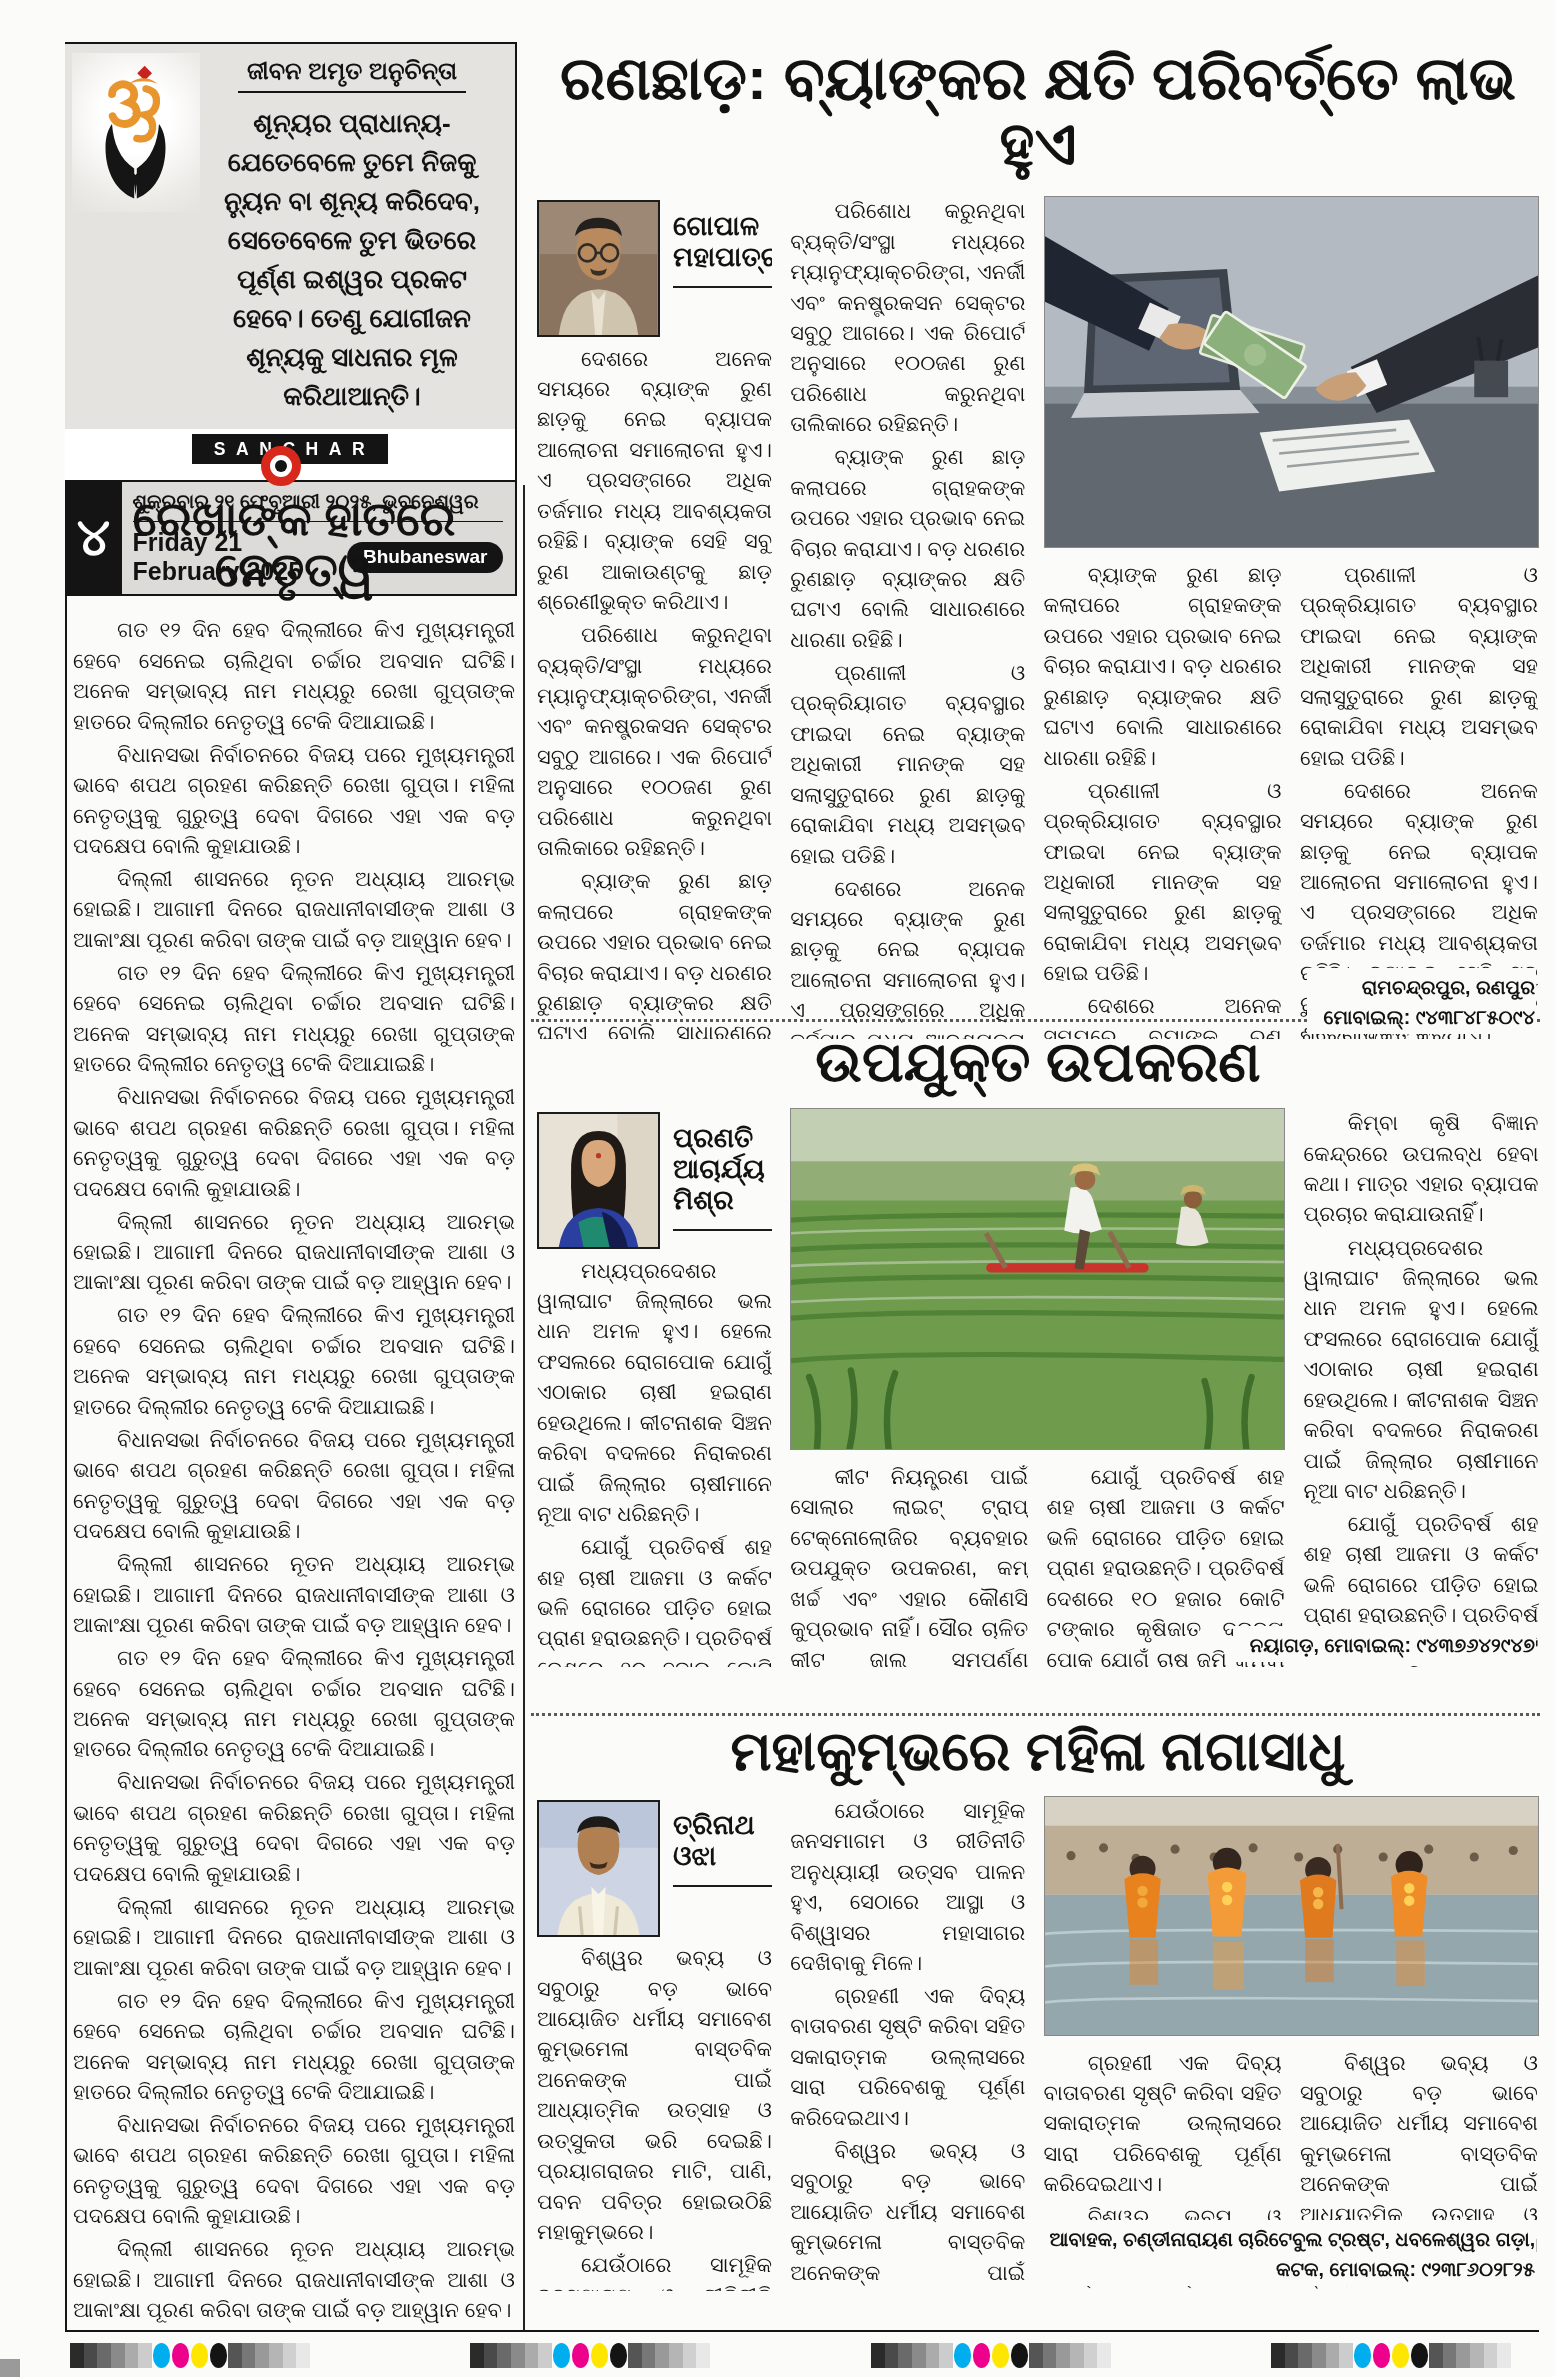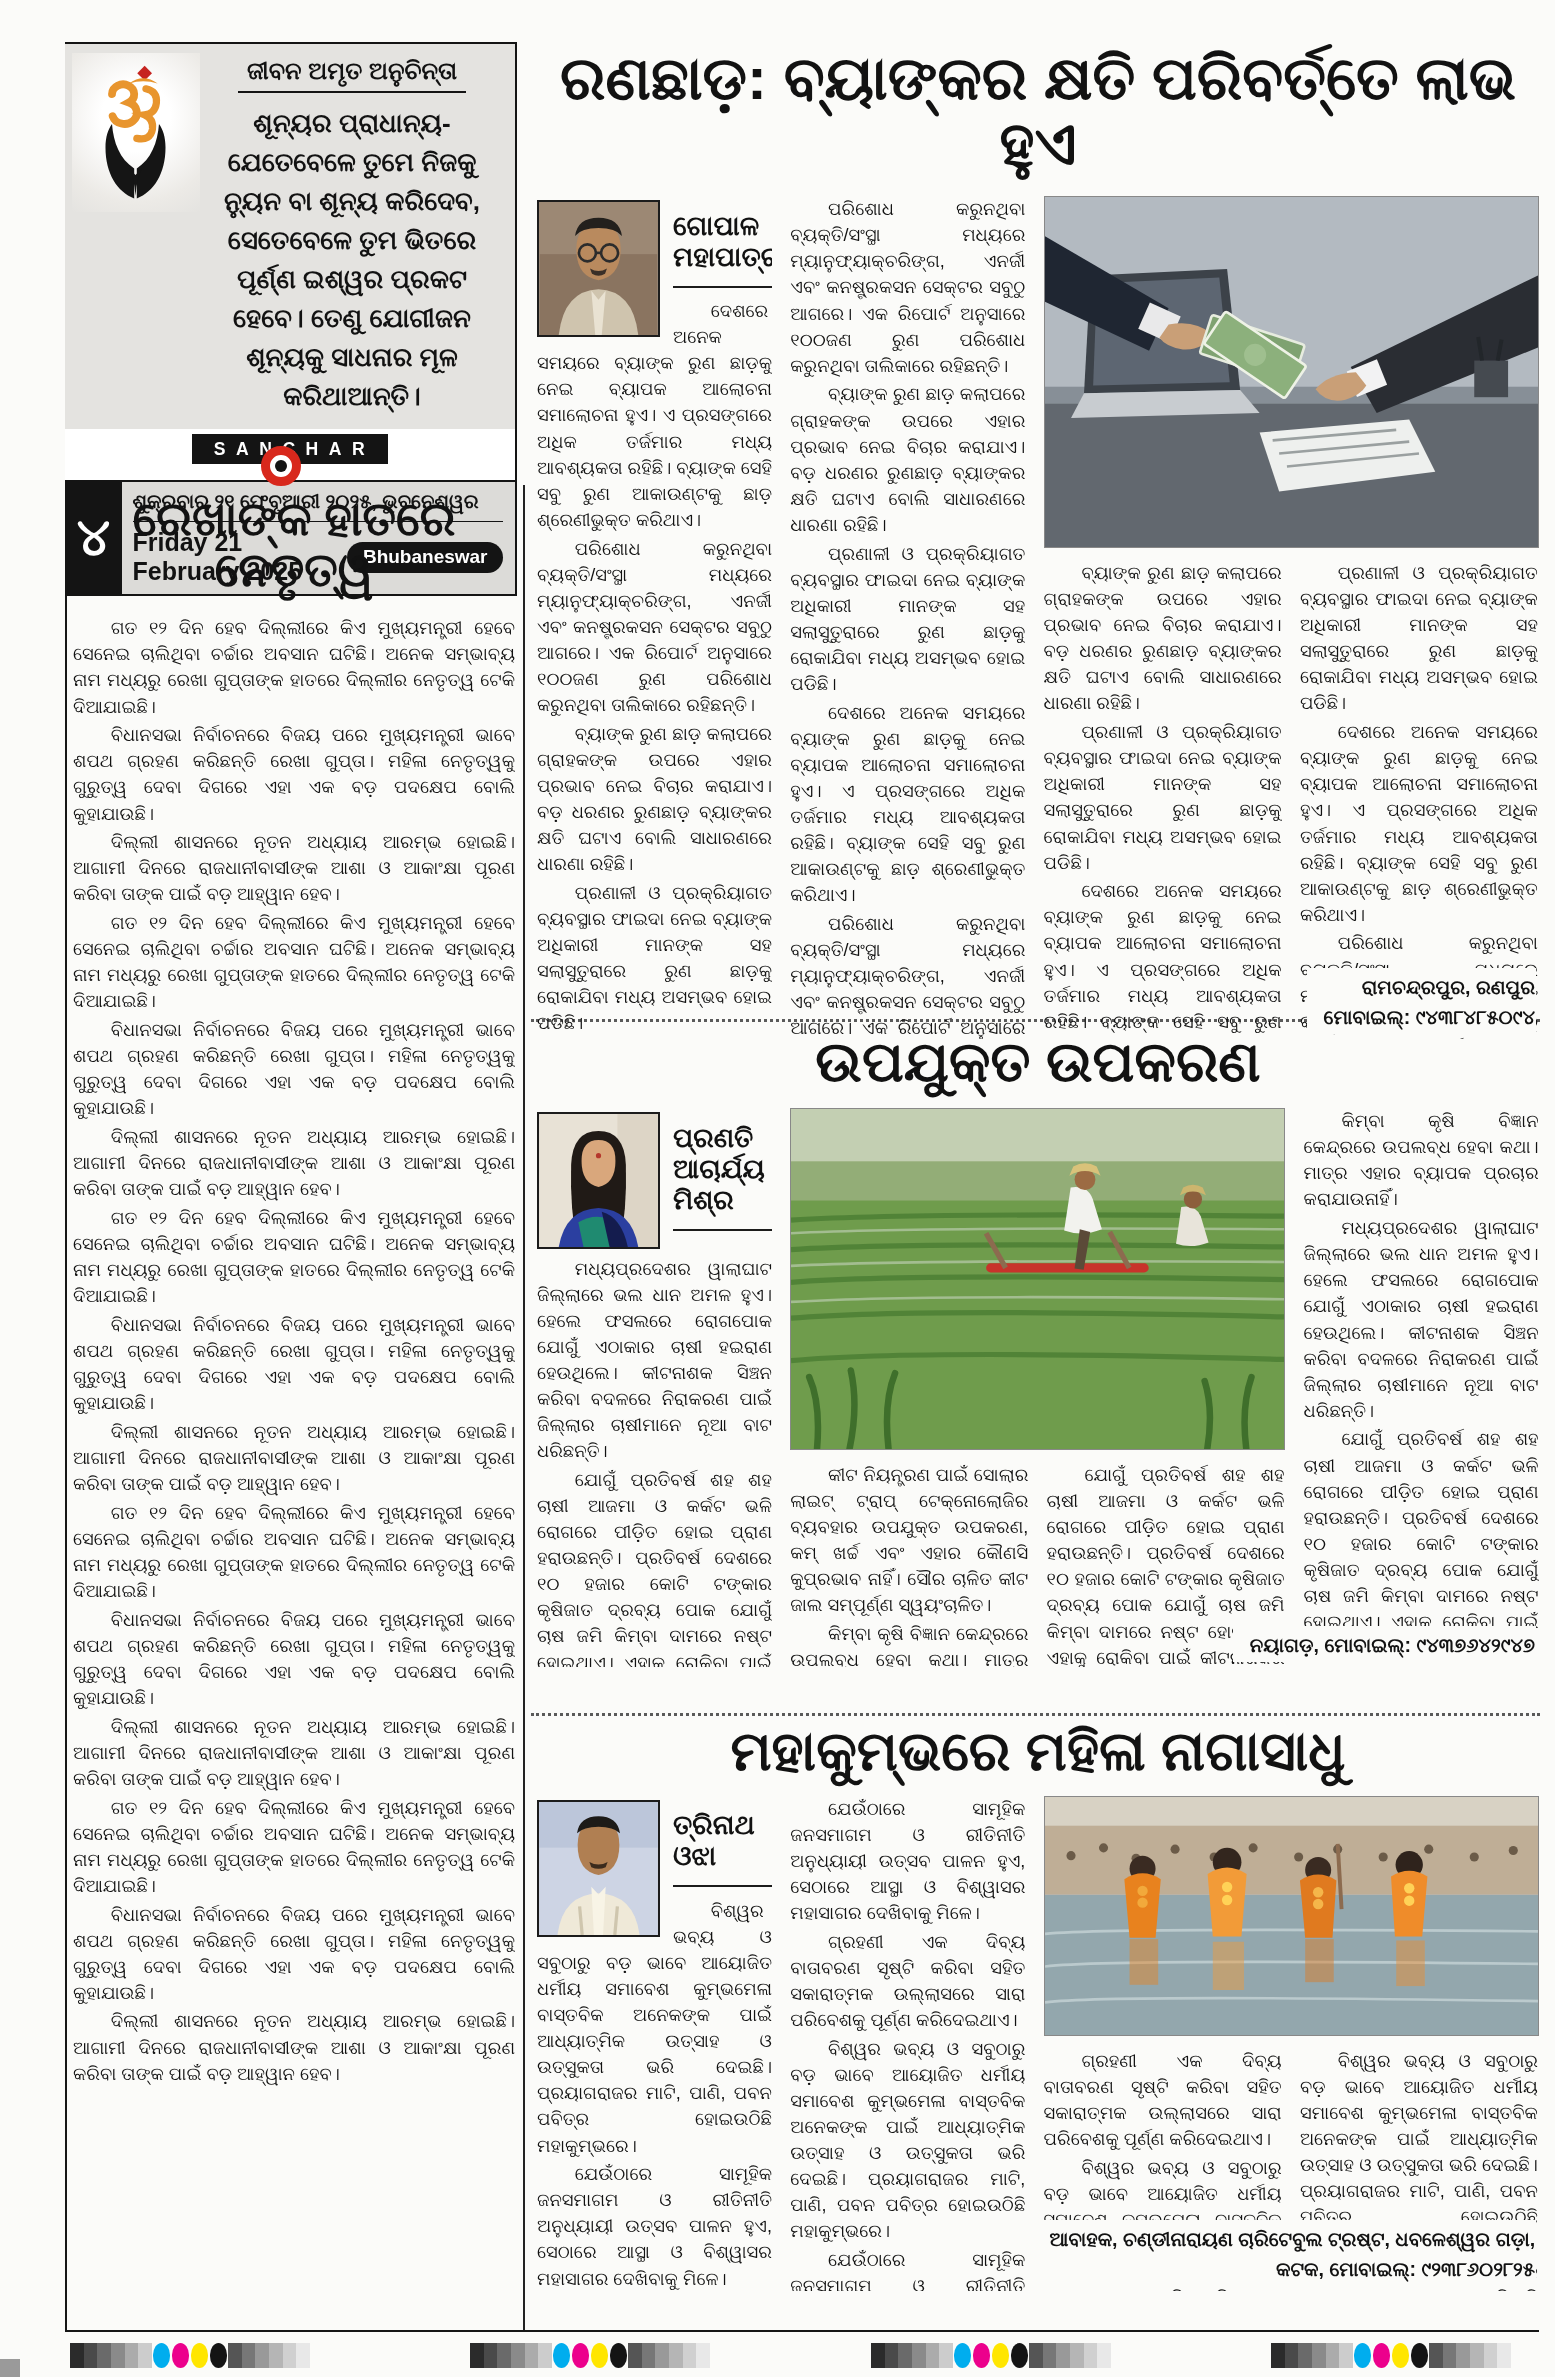--- a/index.html
+++ b/index.html
@@ -30,21 +30,21 @@
   .red-ring::after{content:"";position:absolute;left:5.2px;top:5.2px;width:11.8px;height:11.8px;background:#141414;border-radius:50%;}
   .date-bar{display:flex;border-top:2.6px solid #141414;}
   .page-num{width:57px;background:#141414;color:#fff;display:flex;align-items:center;justify-content:center;font-size:52px;font-weight:bold;flex:none;}
   .date-strip{flex:1;background:#dcdbd8;padding:7.8px 11.8px 7.8px 10.5px;}
   .date-odia{font-size:19.6px;font-weight:600;border-bottom:1.3px solid #141414;padding-bottom:7.8px;}
   .date-row{display:flex;justify-content:space-between;align-items:center;margin-top:6.5px;}
   .date-en{font-size:25px;font-weight:bold;}
   .edition-pill{background:#141414;color:#fff;font-size:19px;font-weight:bold;border-radius:19.6px;padding:4.6px 15.7px;}
 
   
-  .para{margin:0 0 2.6px;text-indent:2.1em;font-size:18px;line-height:1.45;text-align:justify;}
+  .para{margin:0 0 2.6px;text-indent:2.1em;font-size:21px;line-height:1.45;text-align:justify;}
   .headline{font-weight:800;text-align:center;margin:0;line-height:1.08;}
   .author-photo{float:left;width:119px;height:133px;border:2px solid #1c1c1c;margin:3.9px 13px 6.5px 0;background:#ccc;}
   .author-photo svg{display:block;width:100%;height:100%;}
   .author-name{font-size:27px;font-weight:bold;padding:14.4px 0 13px;border-bottom:2px solid #1c1c1c;margin-bottom:10.5px;overflow:hidden;}
   .col{width:235px;flex:none;overflow:hidden;}
   .pair{width:495px;flex:none;display:flex;flex-direction:column;}
   .pair-cols{display:flex;gap:18.3px;flex:1;overflow:hidden;}
   .pair-cols .subcol{width:238px;flex:none;overflow:hidden;}
   .news-photo{border:0.7px solid #888;background:#dde;flex:none;margin-bottom:11.8px;}
   .news-photo svg{display:block;width:100%;height:100%;}

